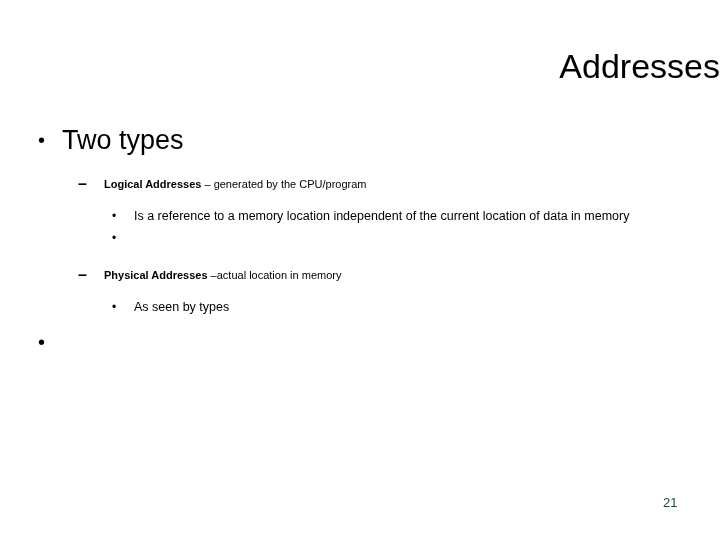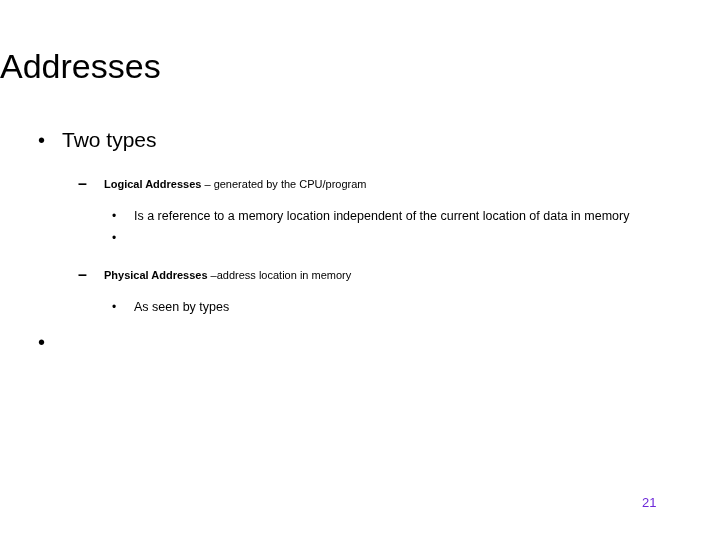--- a/index.html
+++ b/index.html
@@ -21,21 +21,21 @@
     height: 540px;
     background: #ffffff;
   }
 
   
   .slide-title {
     position: absolute;
     top: 44px;
     left: 0;
     width: 720px;
-    text-align: left;
+    text-align: right;
     font-size: 34px;
     line-height: 44px;
     font-weight: normal;
     letter-spacing: 0px;
     color: #000000;
     white-space: nowrap;
   }
 
   
   .body {
@@ -63,21 +63,21 @@
   .lvl1 {
     padding-left: 38px;
     margin-bottom: 4px;
   }
   .lvl1 .marker {
     width: 24px;
     font-size: 20px;
     line-height: 28px;
   }
   .lvl1 .btext {
-    font-size: 21px;
+    font-size: 27px;
     line-height: 28px;
     max-width: 600px;
   }
 
   
   .lvl2 {
     padding-left: 78px;
     margin-bottom: 2px;
   }
   .lvl2 .marker {
@@ -117,27 +117,27 @@
   .gap-before-small {
     margin-top: 10px;
   }
   .gap-after-group {
     margin-top: 14px;
   }
 
   
   .page-number {
     position: absolute;
-    left: 642px;
+    left: 663px;
     top: 494px;
     width: 40px;
     text-align: left;
     font-size: 13px;
     line-height: 18px;
-    color: #6d28d9;
+    color: #14532d;
   }
 </style>
 </head>
 <body>
 
 <div class="slide">
 
   <div class="slide-title">Addresses</div>
 
   <div class="body">
@@ -156,21 +156,21 @@
       <span class="marker">•</span>
       <span class="btext">Is a reference to a memory location independent of the current location of data in memory</span>
     </div>
 
     <div class="bullet-row lvl3">
       <span class="marker">•</span>
     </div>
 
     <div class="bullet-row lvl2 gap-after-group">
       <span class="marker">–</span>
-      <span class="btext"><span class="lead">Physical Addresses</span><span> –address location in memory</span></span>
+      <span class="btext"><span class="lead">Physical Addresses</span><span> –actual location in memory</span></span>
     </div>
 
     <div class="bullet-row lvl3 gap-before-small">
       <span class="marker">•</span>
       <span class="btext">As seen by types</span>
     </div>
 
     <div class="bullet-row lvl1 gap-before-small">
       <span class="marker">•</span>
     </div>

